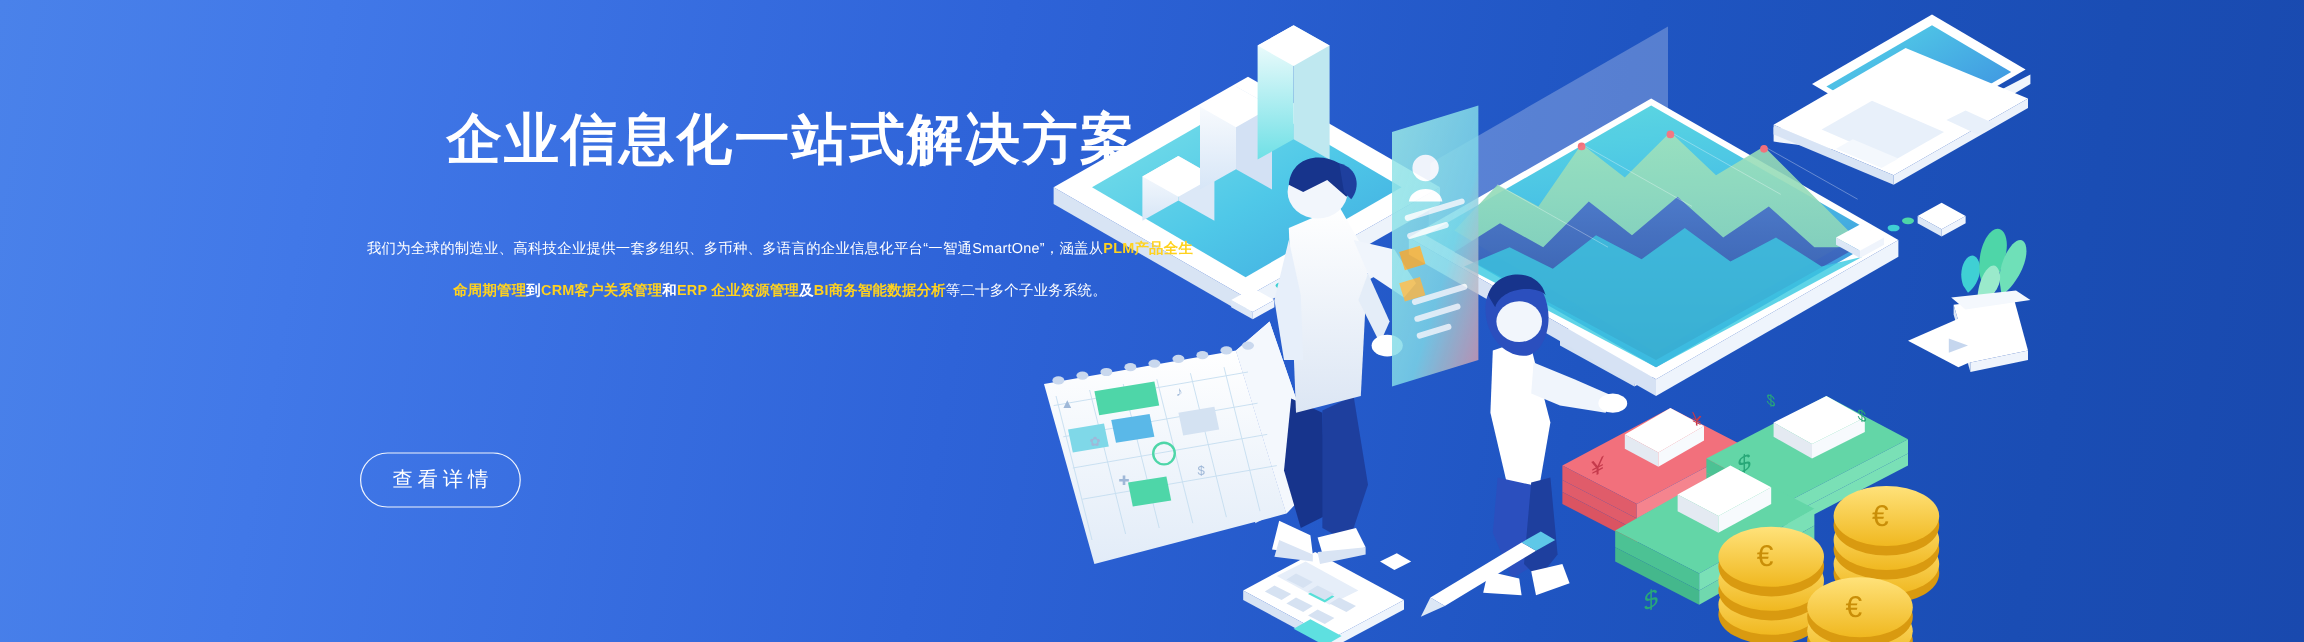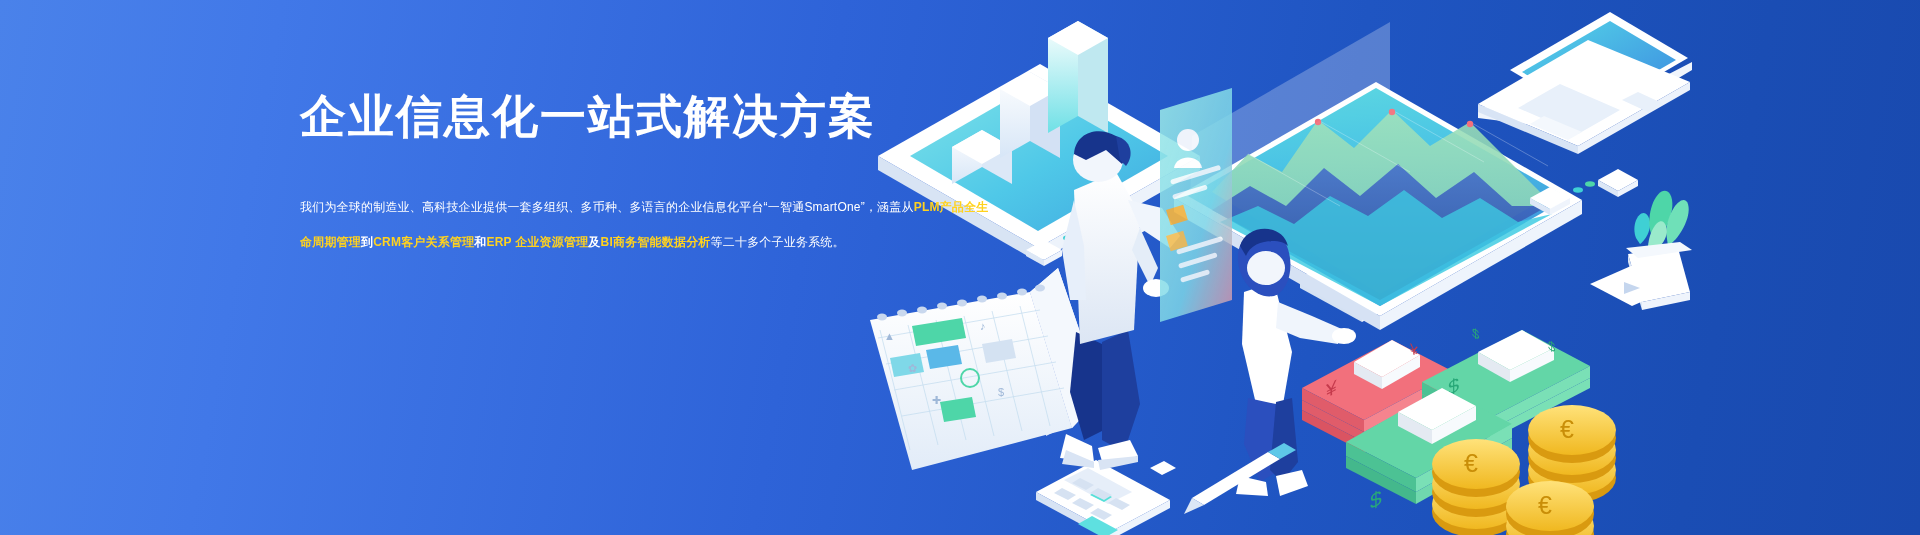--- a/index.html
+++ b/index.html
@@ -14,20 +14,21 @@
     width: 1920px; height: 535px;
     background: linear-gradient(100deg, #4A82EA 0%, #4178E8 14%, #2E63D8 42%, #1F55C2 68%, #1A4DB4 88%, #1949AE 100%);
     overflow: hidden;
   }
   
   #copy {
     position: absolute;
     left: 300px; top: 88px;
     width: 720px;
     z-index: 30;
+    text-align: center;
   }
   #hero-title {
     font-size: 46px;
     line-height: 56px;
     font-weight: 700;
     color: #ffffff;
     letter-spacing: 2px;
     margin: 0 0 46px 0;
     white-space: nowrap;
   }
@@ -485,14 +486,15 @@
         </g>
       </g>
     </svg>
   </div>
 
   <div id="copy">
     <h1 id="hero-title">企业信息化一站式解决方案</h1>
     <p id="hero-desc"><span>我们为全球的制造业、高科技企业提供一套多组织、多币种、多语言的企业信息化平台“一智通SmartOne”，涵盖从</span><span class="hl" style="color: rgb(255, 210, 30);">PLM产品全生命周期管理</span><span class="wt-b">到</span><span class="hl" style="color: rgb(255, 210, 30);">CRM客户关系管理</span><span class="wt-b">和</span><span class="hl" style="color: rgb(255, 210, 30);">ERP 企业资源管理</span><span class="wt-b">及</span><span class="hl" style="color: rgb(255, 210, 30);">BI商务智能数据分析</span><span>等二十多个子业务系统。</span></p>
   </div>
 
+  <button id="cta">查看详情</button>
 
 </div>
 
 </body></html>

